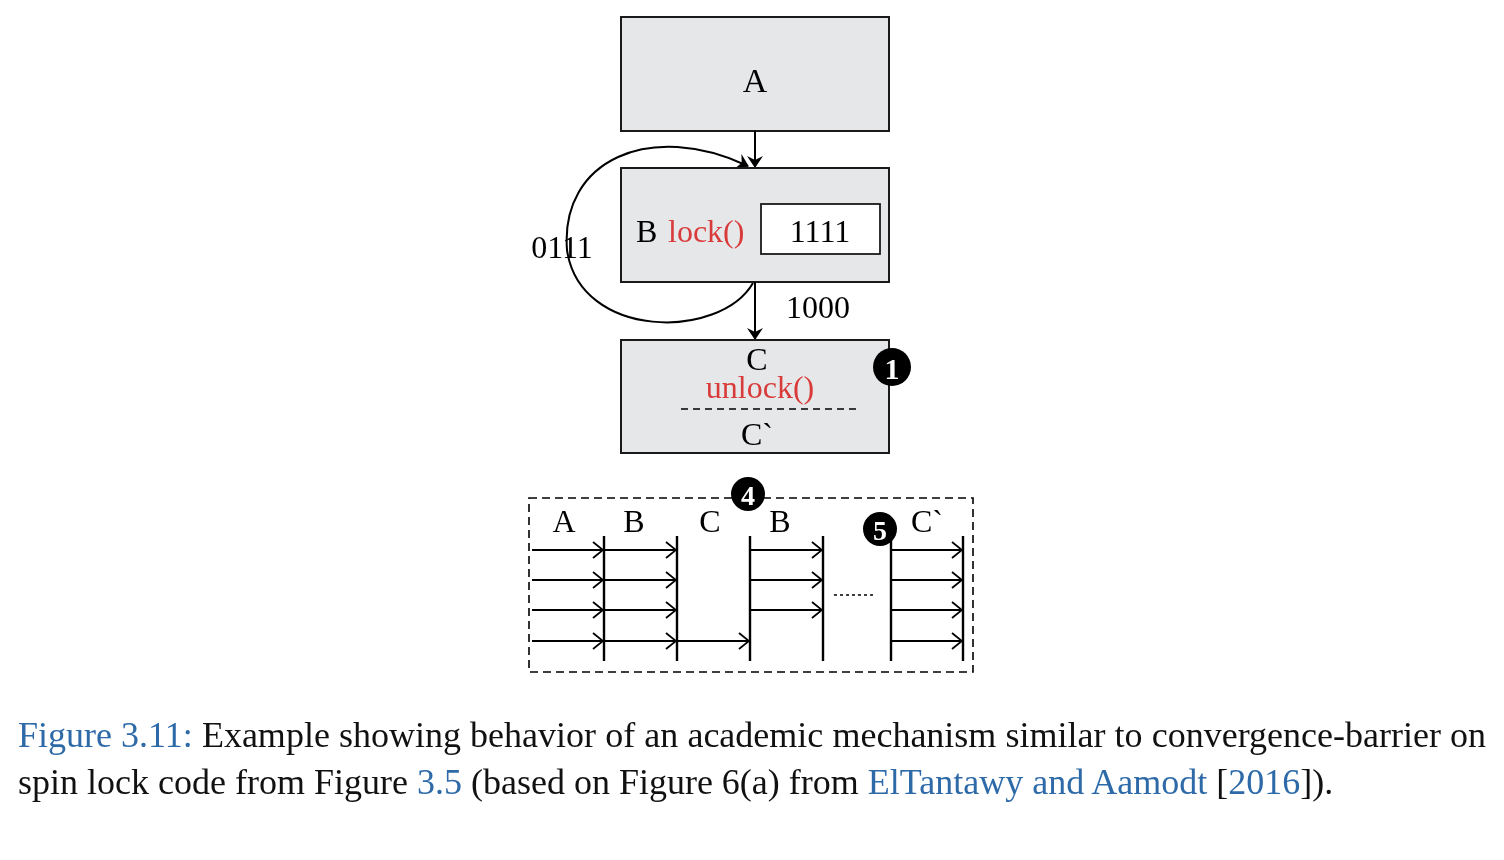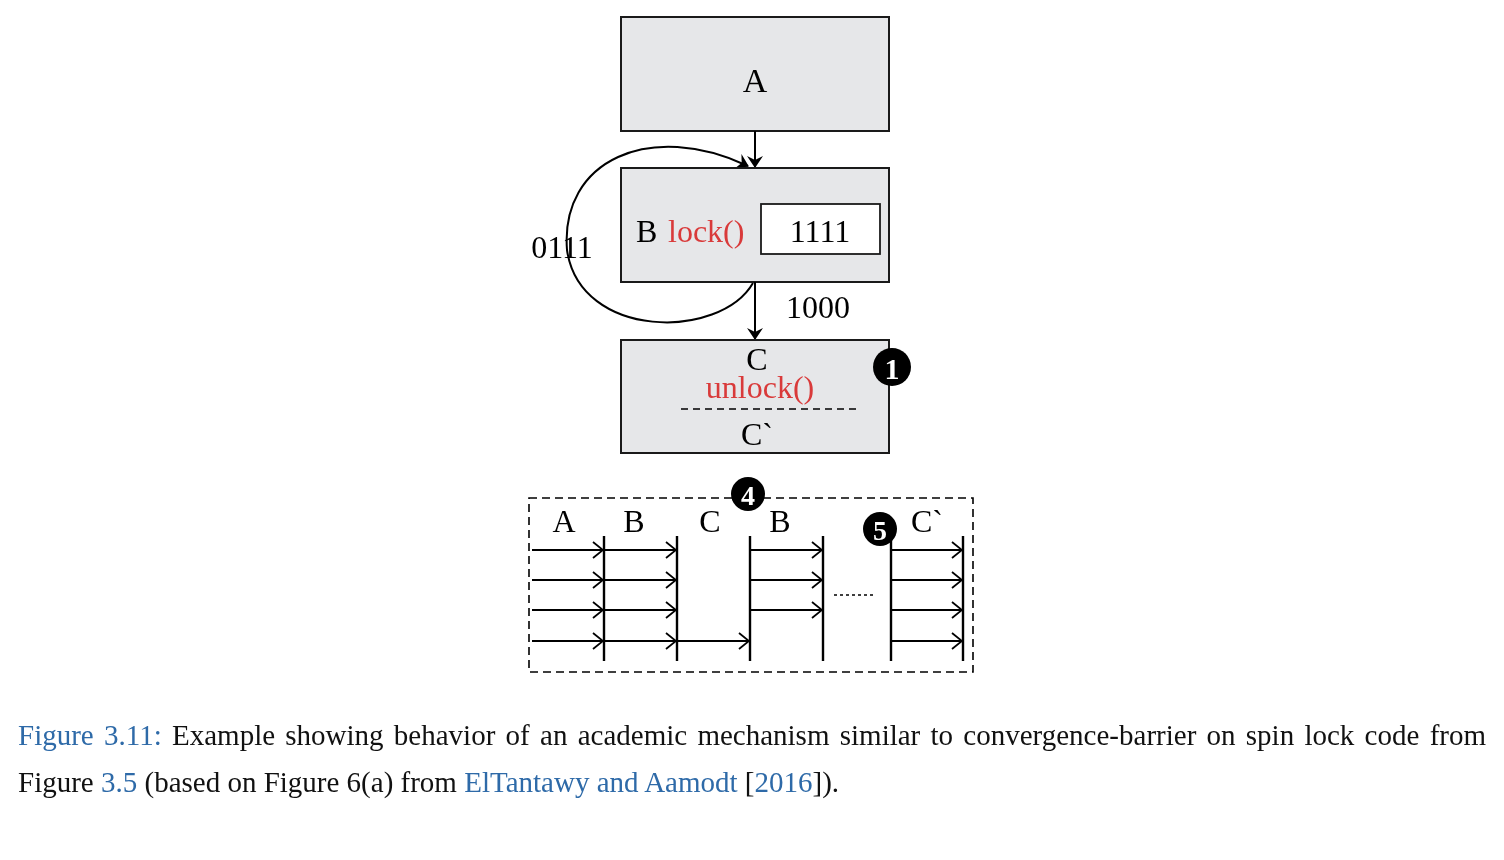--- a/index.html
+++ b/index.html
@@ -1,19 +1,19 @@
 <!DOCTYPE html>
 <html><head>
 <meta charset="utf-8">
 <style>
   html,body{margin:0;padding:0;background:#fff;}
   body{width:1504px;height:860px;position:relative;overflow:hidden;font-family:"Liberation Serif","DejaVu Serif",serif;}
   #fig{position:absolute;left:0;top:0;}
   .serif{font-family:"Liberation Serif","DejaVu Serif",serif;}
-  #caption{position:absolute;left:18px;top:712px;width:1468px;font-size:29px;line-height:46.5px;color:#111;text-align:justify;text-align-last:left;}
+  #caption{position:absolute;left:18px;top:712px;width:1468px;font-size:36px;line-height:46.5px;color:#111;text-align:justify;text-align-last:left;}
   .link{color:#2e6aa8;}
 </style>
 </head>
 <body>
 
 <svg id="fig" width="1504" height="700" viewBox="0 0 1504 700" xmlns="http://www.w3.org/2000/svg">
   <defs>
     <marker id="arrowFill" markerWidth="12" markerHeight="16" refX="11" refY="8" orient="auto" markerUnits="userSpaceOnUse">
       <path d="M0,0 L12,8 L0,16 L4,8 Z" fill="#000"></path>
     </marker>

